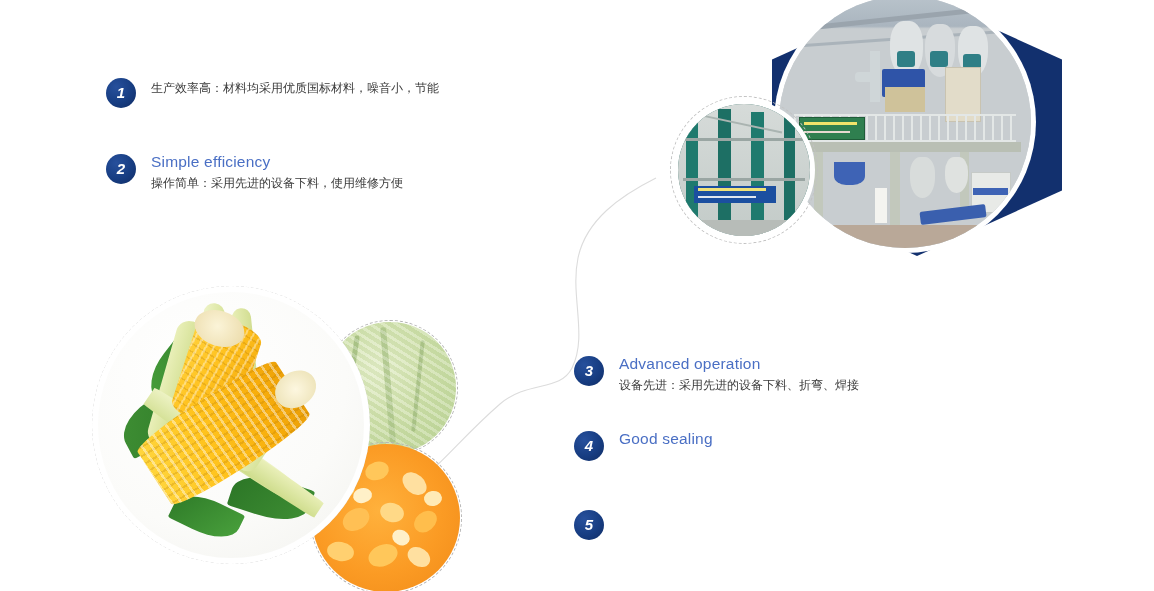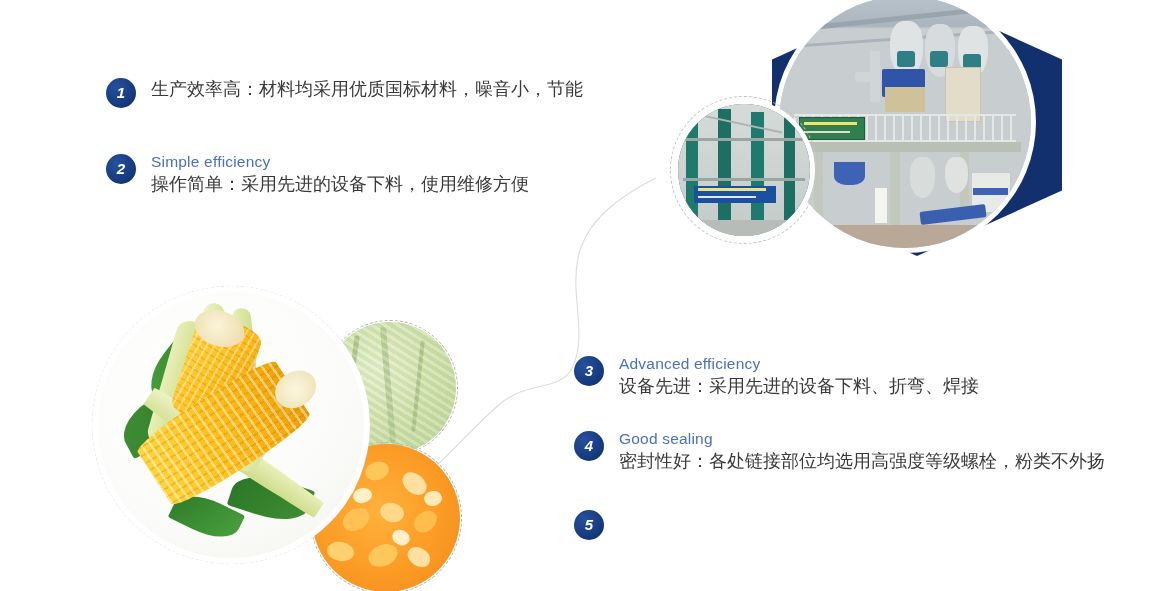--- a/index.html
+++ b/index.html
@@ -25,21 +25,21 @@
     font-size:15px; line-height:30px; text-align:center;
     flex:0 0 30px; margin-top:2px;
     font-family:"Liberation Sans","DejaVu Sans",sans-serif;
   }
   .ftext { margin-left:15px; }
   .ftitle {
     color:#4a6fc4; font-size:15.5px; line-height:19px;
     letter-spacing:0.2px; white-space:nowrap;
   }
   .fdesc {
-    color:#3a3a3a; font-size:18px; line-height:21px;
+    color:#3a3a3a; font-size:12px; line-height:21px;
     margin-top:2px; white-space:nowrap;
     font-family:"DejaVu Sans","Liberation Sans",sans-serif;
   }
 
   
   .hex-wrap { position:absolute; left:662px; top:-6px; width:400px; height:268px; z-index:2; }
   .hexagon {
     position:absolute; left:110px; top:0; width:290px; height:262px;
     background:#12306e;
     clip-path:polygon(50% 0%, 100% 25%, 100% 75%, 50% 100%, 0% 75%, 0% 25%);
@@ -249,30 +249,29 @@
     <div class="badge">2</div>
     <div class="ftext">
       <div class="ftitle">Simple efficiency</div>
       <div class="fdesc">操作简单：采用先进的设备下料，使用维修方便</div>
     </div>
   </div>
 
   <div class="feature" style="left:574px; top:354px;">
     <div class="badge">3</div>
     <div class="ftext">
-      <div class="ftitle">Advanced efficiency</div>
+      <div class="ftitle">Advanced operation</div>
       <div class="fdesc">设备先进：采用先进的设备下料、折弯、焊接</div>
     </div>
   </div>
 
   <div class="feature" style="left:574px; top:429px;">
     <div class="badge">4</div>
     <div class="ftext">
       <div class="ftitle">Good sealing</div>
-      <div class="fdesc">密封性好：各处链接部位均选用高强度等级螺栓，粉类不外扬</div>
     </div>
   </div>
 
   <div class="feature" style="left:574px; top:508px;">
     <div class="badge">5</div>
     <div class="ftext">
     </div>
   </div>
 
 </div>

